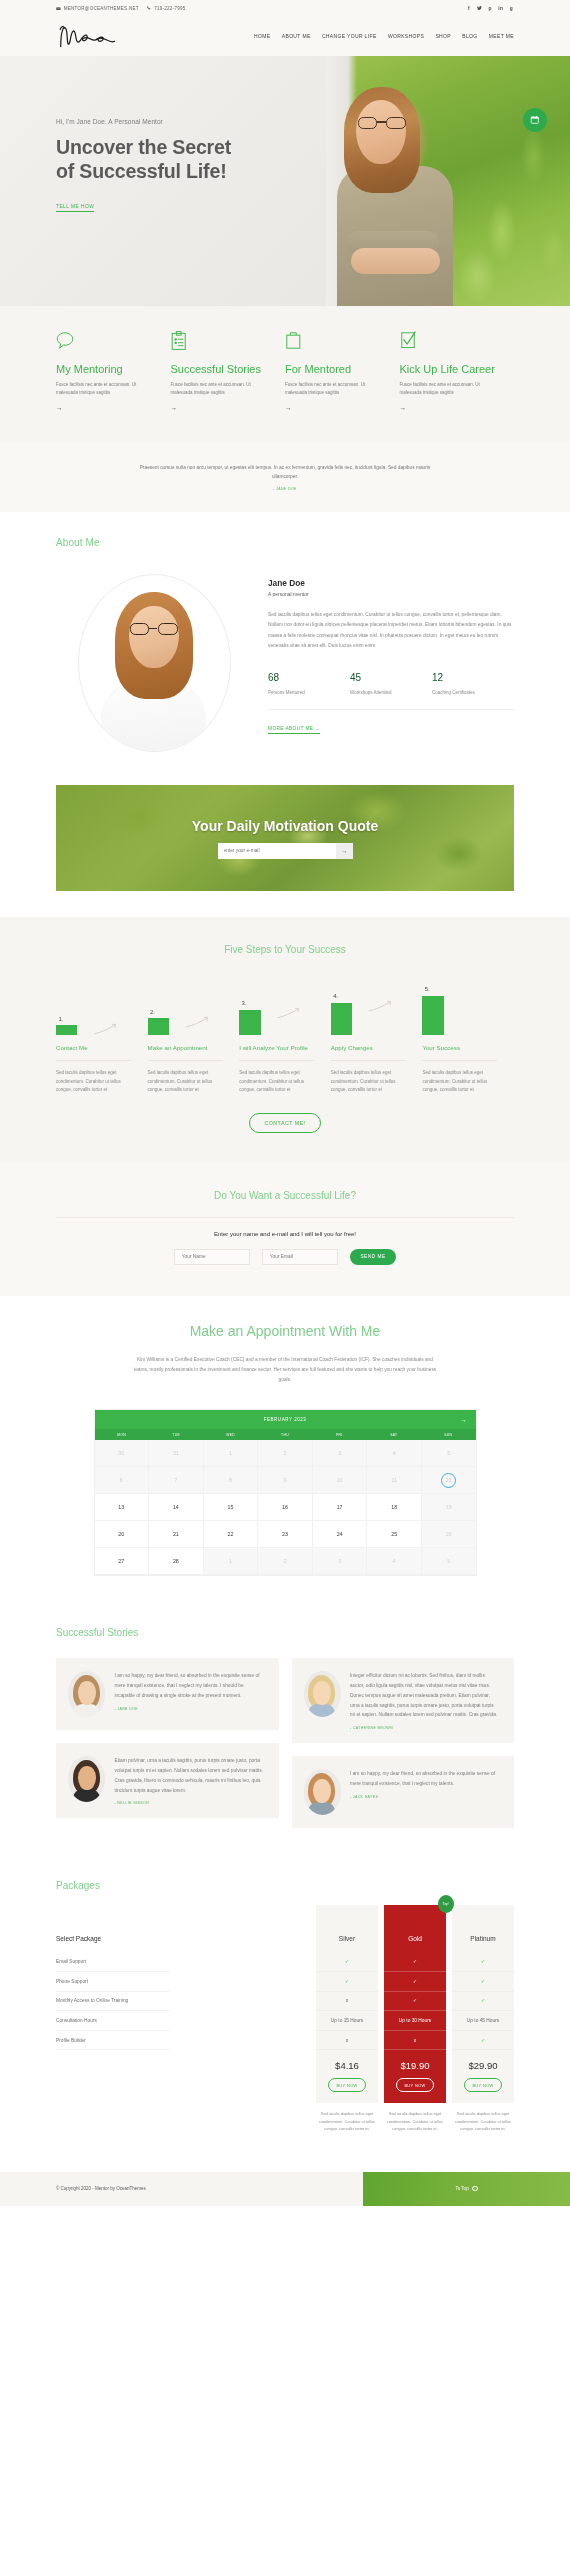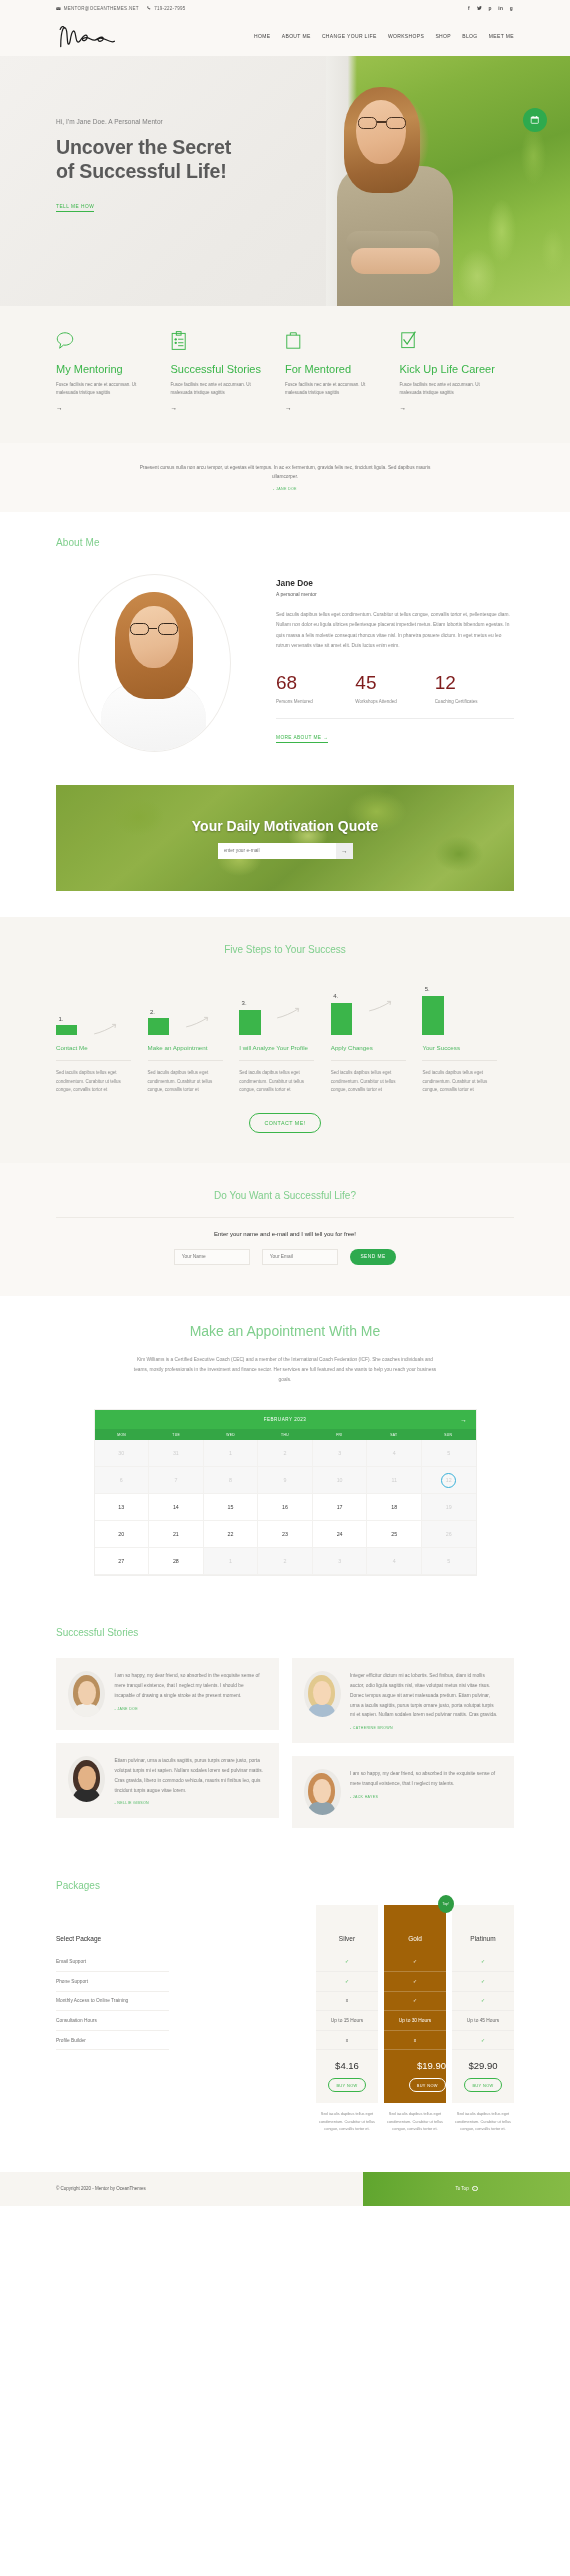--- a/index.html
+++ b/index.html
@@ -222,21 +222,21 @@
   }
 
   
   .about { background: #fff; padding: 25px 56px 27px; }
   .section-title {
     font-size: 10px;
     color: #7fce8c;
     font-weight: normal;
     letter-spacing: .01em;
   }
-  .about-grid { display: flex; gap: 24px; margin-top: 26px; }
+  .about-grid { display: flex; gap: 16px; margin-top: 26px; }
   .about-photo-wrap {
     width: 196px;
     display: flex; justify-content: center;
   }
   .about-oval {
     width: 153px; height: 178px;
     border: 0.6px solid #eeece9;
     border-radius: 50%;
     position: relative;
     overflow: hidden;
@@ -279,21 +279,21 @@
     border-top: 0.6px solid #f0f0f0;
   }
   .about-info { flex: 1; padding-top: 3.6px; }
   .about-info h3 {
     font-size: 8.3px; color: #2f2f2f; font-weight: bold; margin-bottom: 3.6px;
   }
   .about-role { font-size: 5px; color: #5c5c5c; margin-bottom: 13px; }
   .about-text { font-size: 4.8px; line-height: 2.1; color: #878787; }
   .counters { display: flex; margin-top: 22.6px; gap: 0; }
   .counter { width: 33.33%; }
-  .counter .num { font-size: 19px; color: #7f1d1d; line-height: 1; }
+  .counter .num { font-size: 10px; color: #14532d; line-height: 1; }
   .counter .lab { font-size: 4.5px; color: #8a8a8a; margin-top: 6.5px; }
   .about-hr { border-top: 0.6px solid #ececec; margin: 14.3px 0 13px; }
   .more-link {
     display: inline-block;
     font-size: 4.8px; letter-spacing: .08em; color: #3bb54a;
     text-decoration: none; border-bottom: 0.8px solid #3bb54a; padding-bottom: 2.4px;
   }
 
   
   .motivation-wrap { background: #fff; padding: 6px 56px 26px; }
@@ -445,21 +445,21 @@
   .pkg-labels .lbl-row {
     font-size: 4.8px; color: #707070; height: 19.6px;
     display: flex; align-items: center; border-bottom: 0.6px solid #f1efec;
   }
   .pkg-labels .lbl-row:first-of-type { border-top: 0.6px solid #f1efec; }
   .pkg-cols { flex: 1; display: flex; justify-content: flex-end; gap: 6px; padding-right: 0; }
   .pkg-col {
     width: 62px; background: #f7f5f1; padding: 20px 0 10.7px; text-align: center;
     position: relative;
   }
-  .pkg-col.featured { background: #a16207; color: #fff; padding-top: 20px; margin-top: 0; text-align: right; }
+  .pkg-col.featured { background: #b91c1c; color: #fff; padding-top: 20px; margin-top: 0; }
   .pkg-col .pkg-name { font-size: 6.5px; color: #3a3a3a; height: 27px; display: flex; align-items: center; justify-content: center; }
   .pkg-col.featured .pkg-name { color: #fff; }
   .pkg-col .pkg-row {
     height: 19.6px; display: flex; align-items: center; justify-content: center;
     font-size: 4.8px; border-bottom: 0.6px solid #efedea; color: #3bb54a;
   }
   .pkg-col .pkg-row:first-of-type { border-top: 0.6px solid #efedea; }
   .pkg-col.featured .pkg-row { border-color: rgba(255,255,255,.22); color: #fff; }
   .pkg-col .pkg-row.txt { color: #666; }
   .pkg-col.featured .pkg-row.txt { color: #fff; }

